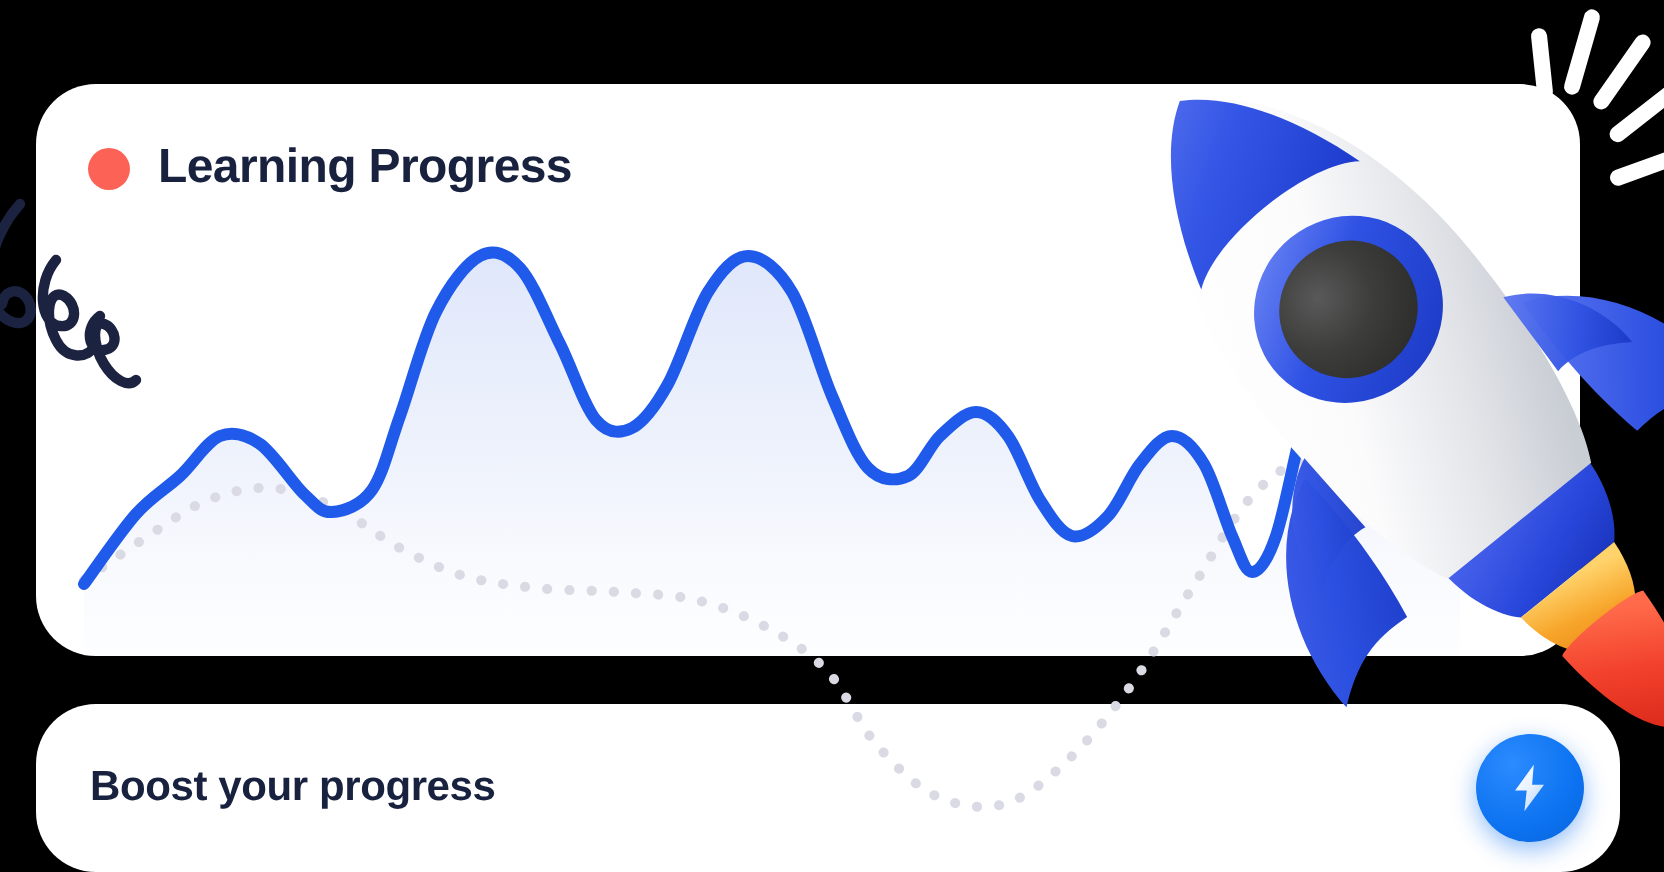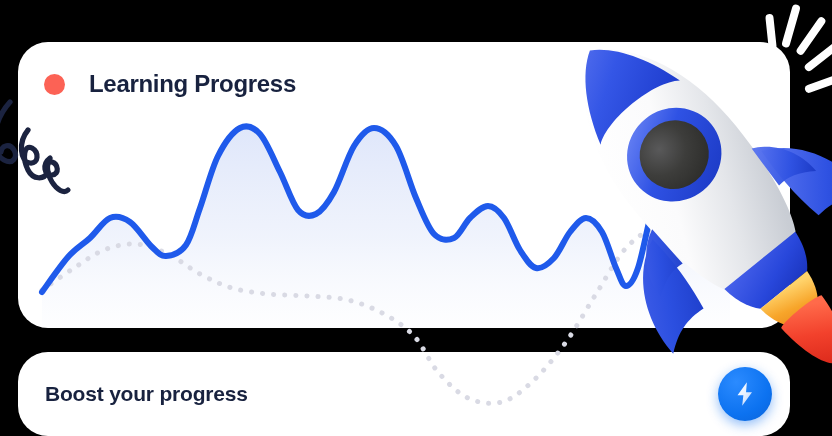--- a/index.html
+++ b/index.html
@@ -22,30 +22,30 @@
     position:absolute;
     background:#ffffff;
     border-radius:30px;
   }
   #chart-card{
     left:18px; top:42px;
     width:772px; height:286px;
   }
   #boost-card{
     left:18px; top:352px;
-    width:772px; height:84px;
+    width:772px; height:84px;padding-left:20px;
   }
 
   
   .card-header{
     position:absolute;
     left:26px; top:28px;
     display:flex;
     align-items:center;
-    gap:24px;
+    gap:14px;
     z-index:6;
   }
   .dot-badge{
     width:21px;height:21px;border-radius:50%;
     background:#fc6255;
     flex:0 0 auto;
   }
   .card-title{
     font-size:24px;
     font-weight:bold;

